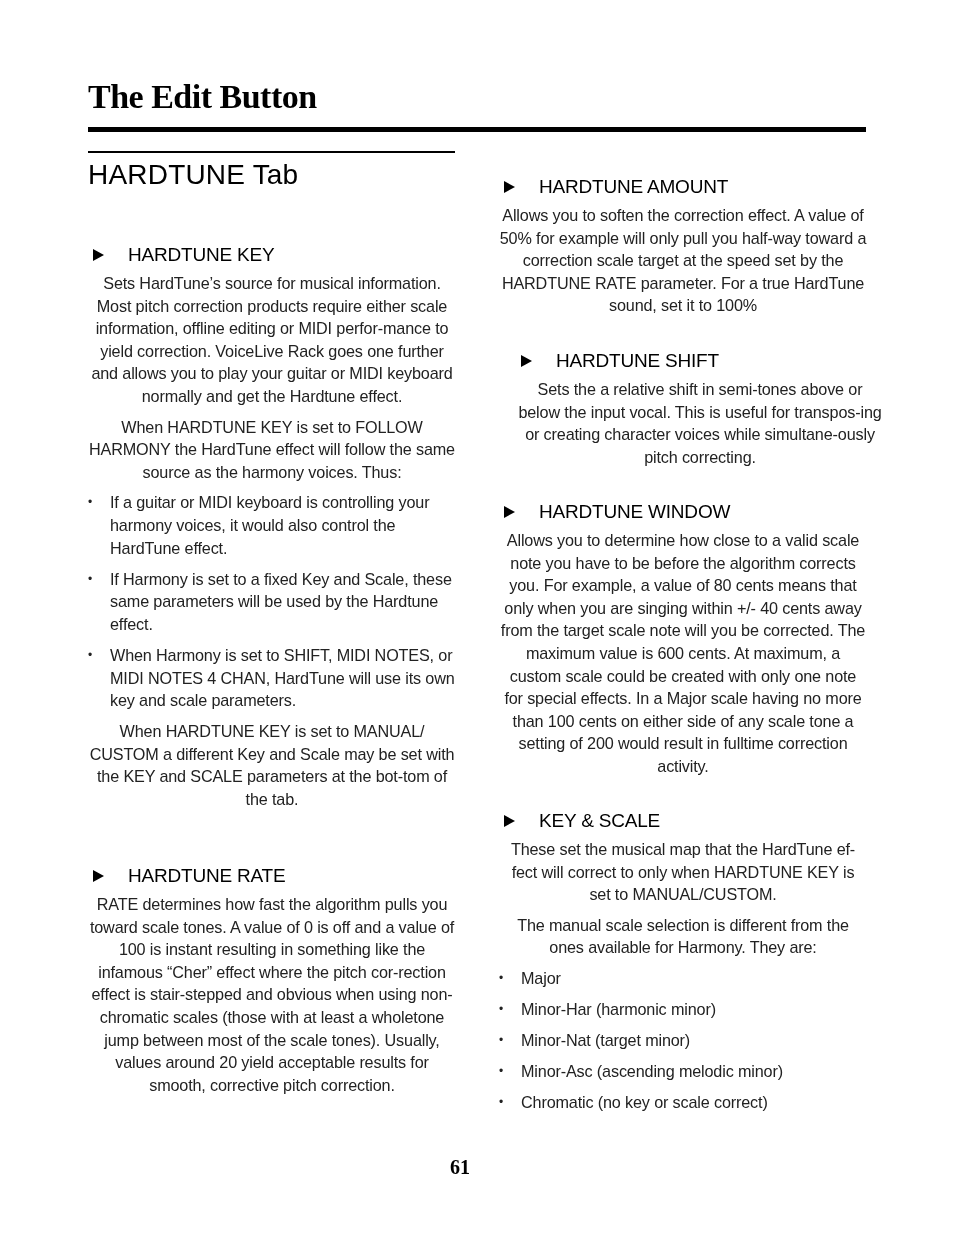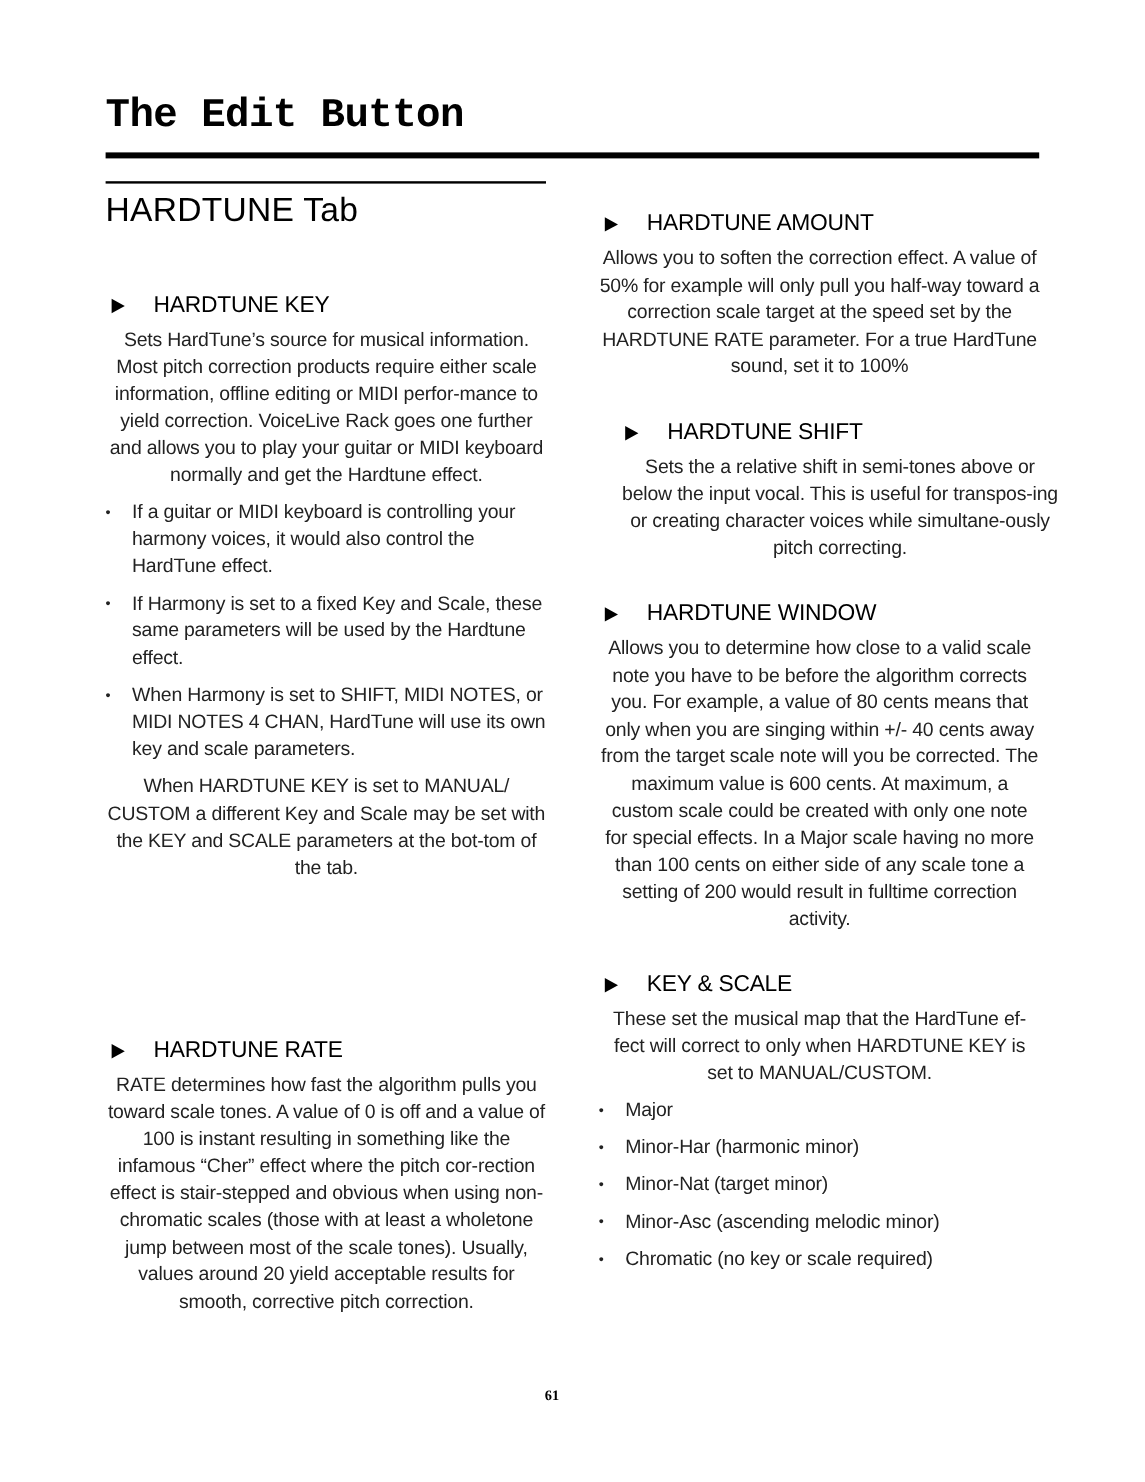--- a/index.html
+++ b/index.html
@@ -13,21 +13,21 @@
       position: relative;
       overflow: hidden;
       font-family: "Liberation Sans", sans-serif;
       color: #1a1a1a;
     }
     .page-title {
       position: absolute;
       left: 88px;
       top: 80px;
       margin: 0;
-      font-family: Liberation Mono, monospace;
+      font-family: Liberation Serif, serif;
       font-weight: bold;
       font-size: 34px;
       letter-spacing: -0.5px;
       color: #000;
       line-height: 1;
     }
     .title-rule {
       position: absolute;
       left: 88px;
       top: 127px;
@@ -109,39 +109,40 @@
       font-size: 12px;
     }
     .page-number {
       position: absolute;
       left: 0;
       width: 920px;
       top: 1156px;
       text-align: center;
       font-family: "Liberation Serif", serif;
       font-weight: bold;
-      font-size: 12px;
+      font-size: 20px;
       color: #000;
     }
   </style>
 </head>
 <body>
 
 <h1 class="page-title">The Edit Button</h1>
 <div class="title-rule"></div>
 
 <div class="section-rule"></div>
 <h2 class="section-title">HARDTUNE Tab</h2>
 
 <div class="block" style="left:88px; top:231px;">
   <h3 class="heading">
     <span class="tri"></span>
     <span>HARDTUNE KEY</span>
   </h3>
   <p>Sets HardTune’s source for musical information. Most pitch correction products require either scale information, offline editing or MIDI perfor-mance to yield correction. VoiceLive Rack goes one further and allows you to play your guitar or MIDI keyboard normally and get the Hardtune effect.</p>
+  <p>When HARDTUNE KEY is set to FOLLOW HARMONY the HardTune effect will follow the same source as the harmony voices. Thus:</p>
   <ul>
     <li><span class="bullet">•</span><span>If a guitar or MIDI keyboard is controlling your harmony voices, it would also control the HardTune effect.</span></li>
     <li><span class="bullet">•</span><span>If Harmony is set to a fixed Key and Scale, these same parameters will be used by the Hardtune effect.</span></li>
     <li><span class="bullet">•</span><span>When Harmony is set to SHIFT, MIDI NOTES, or MIDI NOTES 4 CHAN, HardTune will use its own key and scale parameters.</span></li>
   </ul>
   <p>When HARDTUNE KEY is set to MANUAL/ CUSTOM a different Key and Scale may be set with the KEY and SCALE parameters at the bot-tom of the tab.</p>
 </div>
 
 <div class="block" style="left:88px; top:852px;">
   <h3 class="heading">
@@ -174,22 +175,23 @@
   </h3>
   <p>Allows you to determine how close to a valid scale note you have to be before the algorithm corrects you. For example, a value of 80 cents means that only when you are singing within +/- 40 cents away from the target scale note will you be corrected. The maximum value is 600 cents. At maximum, a custom scale could be created with only one note for special effects. In a Major scale having no more than 100 cents on either side of any scale tone a setting of 200 would result in fulltime correction activity.</p>
 </div>
 
 <div class="block" style="left:499px; top:797px;">
   <h3 class="heading">
     <span class="tri"></span>
     <span>KEY &amp; SCALE</span>
   </h3>
   <p>These set the musical map that the HardTune ef-fect will correct to only when HARDTUNE KEY is set to MANUAL/CUSTOM.</p>
+  <p>The manual scale selection is different from the ones available for Harmony. They are:</p>
   <ul>
     <li><span class="bullet">•</span><span>Major</span></li>
     <li><span class="bullet">•</span><span>Minor-Har (harmonic minor)</span></li>
     <li><span class="bullet">•</span><span>Minor-Nat (target minor)</span></li>
     <li><span class="bullet">•</span><span>Minor-Asc (ascending melodic minor)</span></li>
-    <li><span class="bullet">•</span><span>Chromatic (no key or scale required)</span></li>
+    <li><span class="bullet">•</span><span>Chromatic (no key or scale correct)</span></li>
   </ul>
 </div>
 
 <div class="page-number">61</div>
 
 </body></html>

